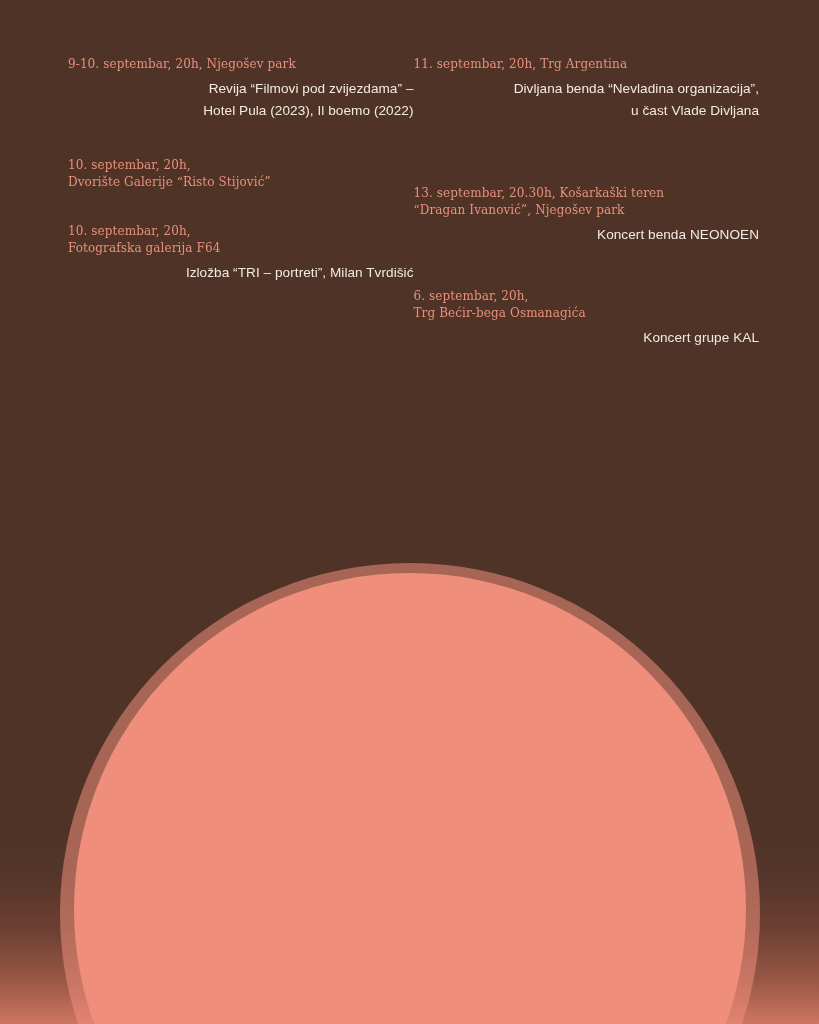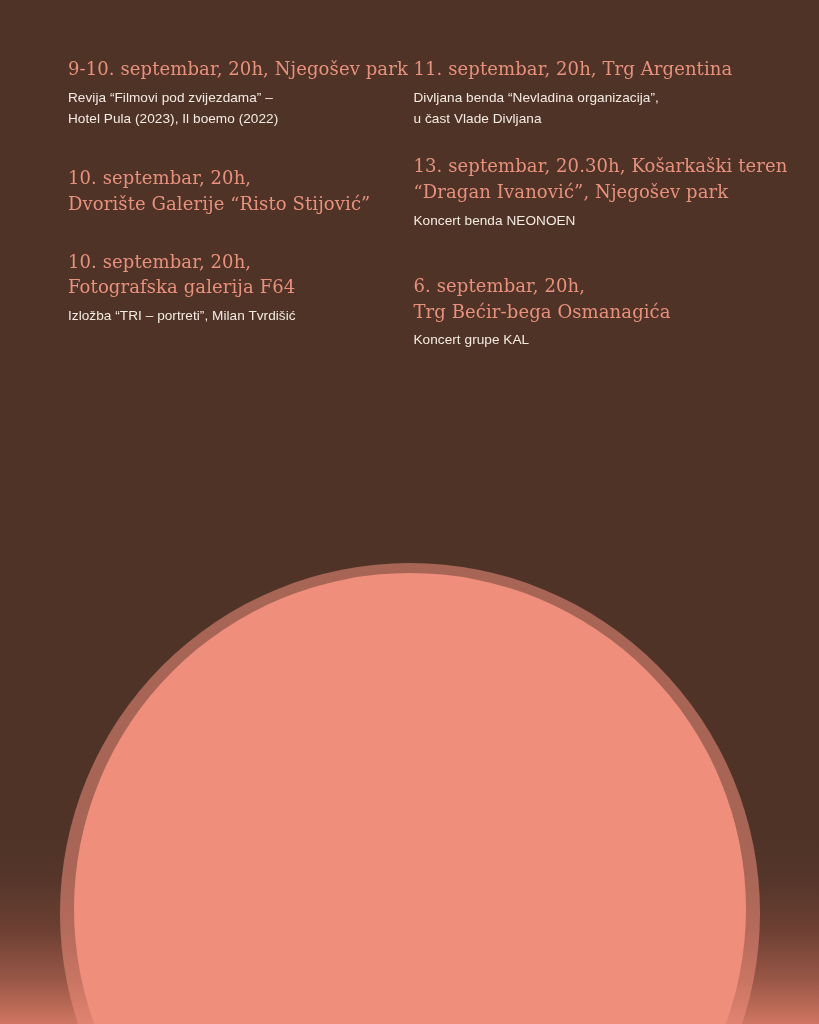--- a/index.html
+++ b/index.html
@@ -87,43 +87,43 @@
   }
 
   .event {
     margin-bottom: 34px;
   }
 
   .event:last-child { margin-bottom: 0; }
 
   .event-head {
     font-family: "DejaVu Serif", serif;
-    font-size: 18px;
+    font-size: 12px;
     line-height: 1.42;
     color: #e8917c;
     letter-spacing: 0.1px;
     font-weight: 400;
   }
 
   .event-head .line { display: block; white-space: nowrap; }
 
   .event-body {
     margin-top: 5px;
     font-family: "Liberation Sans", sans-serif;
     font-size: 13.6px;
     line-height: 1.58;
     color: #f3ebe2;
     letter-spacing: 0.05px;
     font-weight: 400;
   }
 
-  .event-body .line { display: block; }
-
-  
-  .col-right .event:nth-child(1) { margin-bottom: 24px; }
+  .event-body .line { display: block; text-align: right; }
+
+  
+  .col-right .event:nth-child(1) { margin-bottom: 64px; }
   .col-right .event:nth-child(2) { margin-bottom: 42px; }
 
   .col-left .event:nth-child(1) { margin-bottom: 36px; }
   .col-left .event:nth-child(2) { margin-bottom: 32px; }
 </style>
 </head>
 <body>
 
 <div class="poster-bg"></div>
 <div class="horizon-glow"></div>

